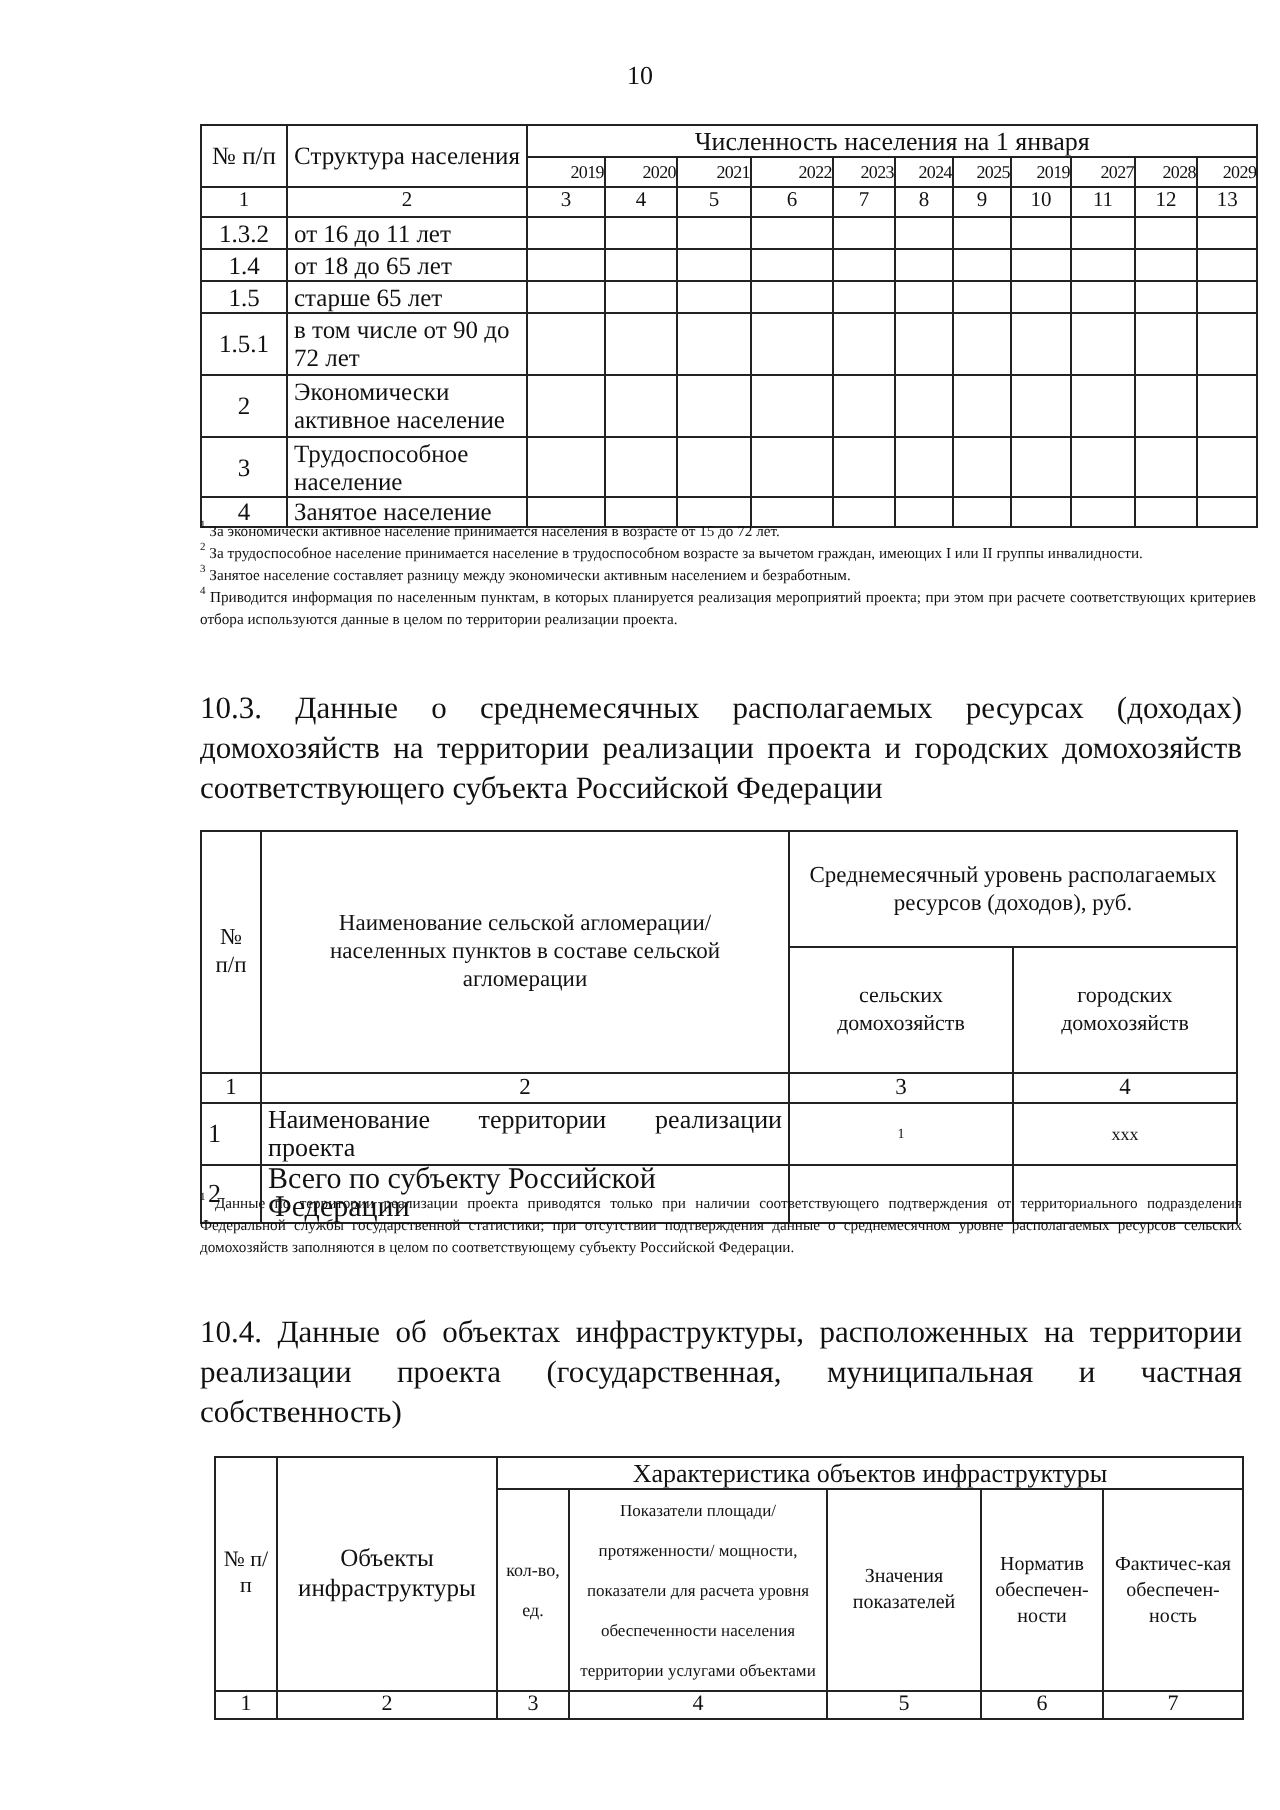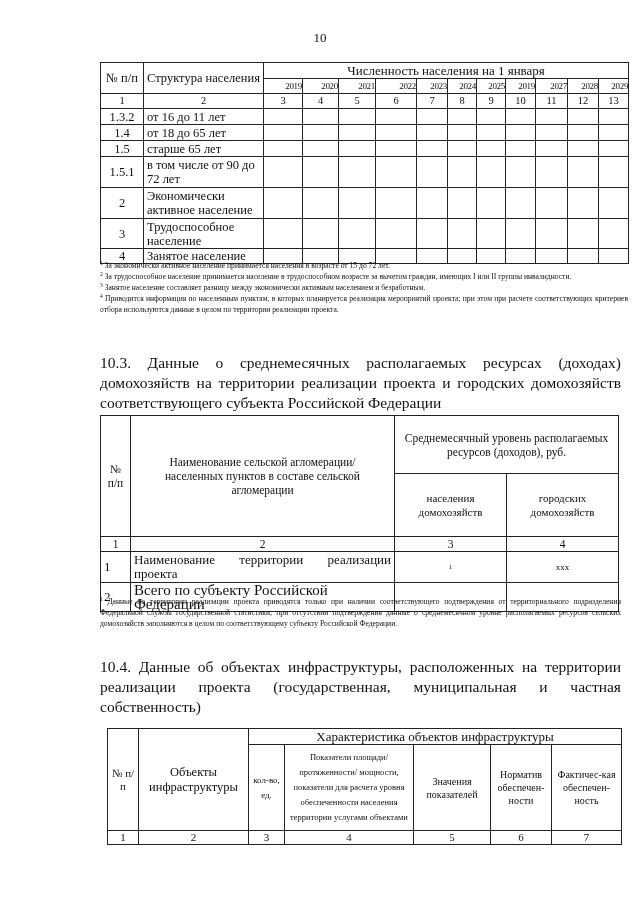--- a/index.html
+++ b/index.html
@@ -16,21 +16,21 @@
   #t1 td { font-size: 12.5px; }
   #t1 td.yr { font-size: 9px; }
   #t1 td.num { font-size: 10.5px; }
   .fn { font-size: 7.6px; line-height: 11px; text-align: justify; }
   .fn sup { font-size: 5.5px; vertical-align: top; line-height: 7px; }
   .heading { font-size: 15.5px; line-height: 20px; text-align: justify; text-align-last: left; }
   #t2 { left: 100px; top: 415px; width: 518px; }
   #t2 td { font-size: 11.5px; line-height: 14px; }
   #t3 { left: 107px; top: 728px; width: 514px; }
   #t3 td { font-size: 11px; line-height: 13px; }
-  #t3 td.small { font-size: 8.5px; line-height: 15px; padding: 0 2px; }
+  #t3 td.small { font-size: 8.5px; line-height: 20px; padding: 0 2px; }
   .justify { text-align: justify; text-align-last: justify; }
 </style>
 </head>
 <body>
 
 <div class="abs page-number">10</div>
 
 <table id="t1">
   <colgroup>
     <col style="width:43px">
@@ -189,37 +189,37 @@
 </tbody>
   </table>
 
 <div class="abs fn" style="left:100px; top:260px; width:528px;">
   <div><sup>1</sup> <span>За экономически активное население принимается населения в возрасте от 15 до 72 лет.</span></div>
   <div><sup>2</sup> <span>За трудоспособное население принимается население в трудоспособном возрасте за вычетом граждан, имеющих I или II группы инвалидности.</span></div>
   <div><sup>3</sup> <span>Занятое население составляет разницу между экономически активным населением и безработным.</span></div>
   <div><sup>4</sup> <span>Приводится информация по населенным пунктам, в которых планируется реализация мероприятий проекта; при этом при расчете соответствующих критериев отбора используются данные в целом по территории реализации проекта.</span></div>
 </div>
 
-<div class="abs heading" style="left:100px; top:353px; width:521px;">10.3. Данные о среднемесячных располагаемых ресурсах (доходах) домохозяйств на территории реализации проекта и городских домохозяйств соответствующего субъекта Российской Федерации</div>
+<div class="abs heading" style="left:100px; top:345px; width:521px;">10.3. Данные о среднемесячных располагаемых ресурсах (доходах) домохозяйств на территории реализации проекта и городских домохозяйств соответствующего субъекта Российской Федерации</div>
 
 <table id="t2">
   <colgroup>
     <col style="width:30px">
       <col style="width:264px">
       <col style="width:112px">
       <col style="width:112px">
   </colgroup>
   <tbody>
       <tr style="height:58px">
     <td class="c" rowspan="2">№ п/п</td>
     <td class="c" rowspan="2" style="padding:0 18px">Наименование сельской агломерации/населенных пунктов в составе сельской агломерации</td>
     <td class="c" colspan="2">Среднемесячный уровень располагаемых ресурсов (доходов), руб.</td>
   </tr>
   <tr style="height:63px">
-    <td class="c" style="font-size:11px">населения домохозяйств</td>
+    <td class="c" style="font-size:11px">сельских домохозяйств</td>
     <td class="c" style="font-size:11px">городских домохозяйств</td>
   </tr>
   <tr style="height:13px">
     <td class="num">1</td>
     <td class="num">2</td>
     <td class="num">3</td>
     <td class="num">4</td>
   </tr>
   <tr style="height:31px">
     <td style="font-size:13px">1</td>

